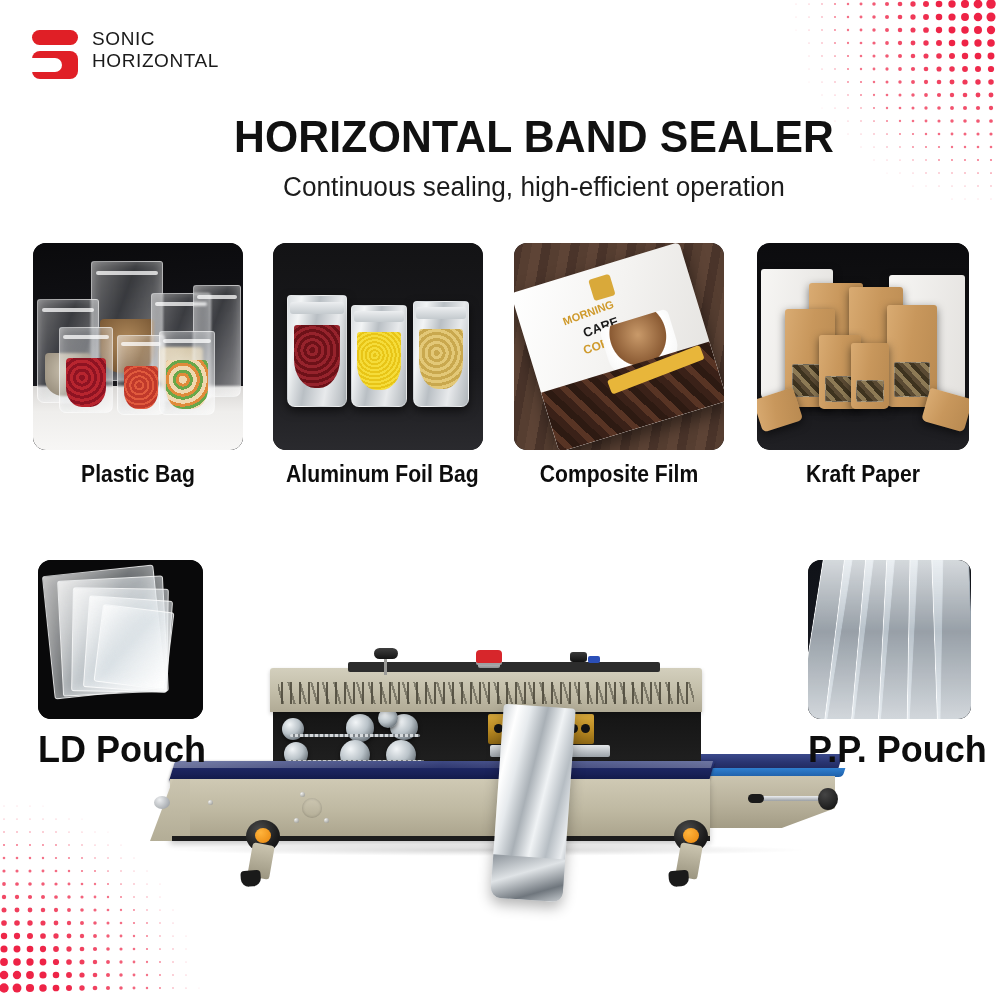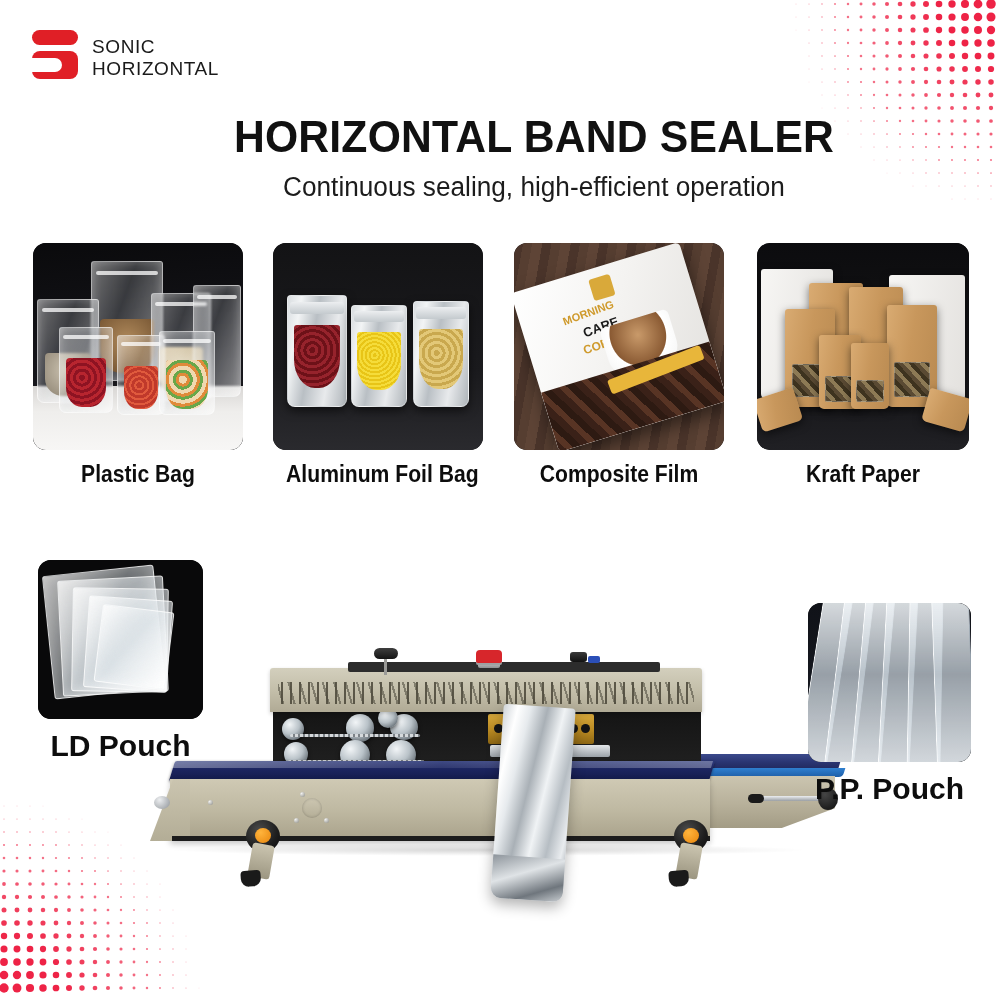--- a/index.html
+++ b/index.html
@@ -13,21 +13,21 @@
   }
 
   
   .halftone{ position:absolute; pointer-events:none; z-index:0; }
   #halftone-tr{ top:0; right:0; width:260px; height:260px; }
   #halftone-bl{ left:0; bottom:0; width:250px; height:250px; }
 
   
   #logo-block{
     position:absolute; left:32px; top:28px;
-    display:flex; align-items:flex-end; gap:14px; z-index:5;
+    display:flex; align-items:flex-start; gap:14px; z-index:5;
   }
   .logo-mark{ width:46px; height:52px; position:relative; }
   .logo-bar-top{
     position:absolute; left:0; top:2px; width:46px; height:15px;
     background:#e01f26; border-radius:8px;
   }
   .logo-bar-bot{
     position:absolute; left:0; top:23px; width:46px; height:28px;
     background:#e01f26; border-radius:8px;
   }
@@ -55,31 +55,31 @@
   
   .card{ position:absolute; z-index:4; }
   .card-img{
     border-radius:13px; overflow:hidden; position:relative;
     background:#0b0b0b;
   }
   .card-label{
     text-align:center; margin-top:10px; font-weight:bold; color:#0d0d0d;
   }
   .row-top .card-label{ font-size:24px; transform:scaleX(0.88); transform-origin:center; }
-  .row-bot .card-label{ font-size:30px; }
+  .row-bot .card-label{ font-size:36px; }
 
   #card-plastic       { left:33px;  top:243px; }
   #card-aluminum      { left:273px; top:243px; }
   #card-composite     { left:514px; top:243px; }
   #card-kraft         { left:757px; top:243px; }
   .row-top .card-img  { width:210px; height:207px; }
   #card-kraft .card-img{ width:212px; }
 
   #card-ld            { left:38px;  top:560px; }
-  #card-pp            { left:808px; top:560px;margin-top:43px; }
+  #card-pp            { left:808px; top:560px; }
   .row-bot .card-img  { width:165px; height:159px; }
   #card-pp .card-img  { width:163px; }
 
   
   .scene{ position:absolute; inset:0; }
   .bg-dark{ position:absolute; inset:0; background:linear-gradient(175deg,#0a0a0c 0%,#15151a 55%,#1d1d22 100%); }
   .table-white{ position:absolute; left:0; right:0; bottom:0; height:31%;
     background:linear-gradient(180deg,#d8d6d4 0%,#efeeec 40%,#f7f6f5 100%); }
   .pbag{ position:absolute; border-radius:3px 3px 7px 7px;
     background:linear-gradient(110deg,rgba(255,255,255,.42),rgba(225,232,238,.2) 40%,rgba(255,255,255,.5));

